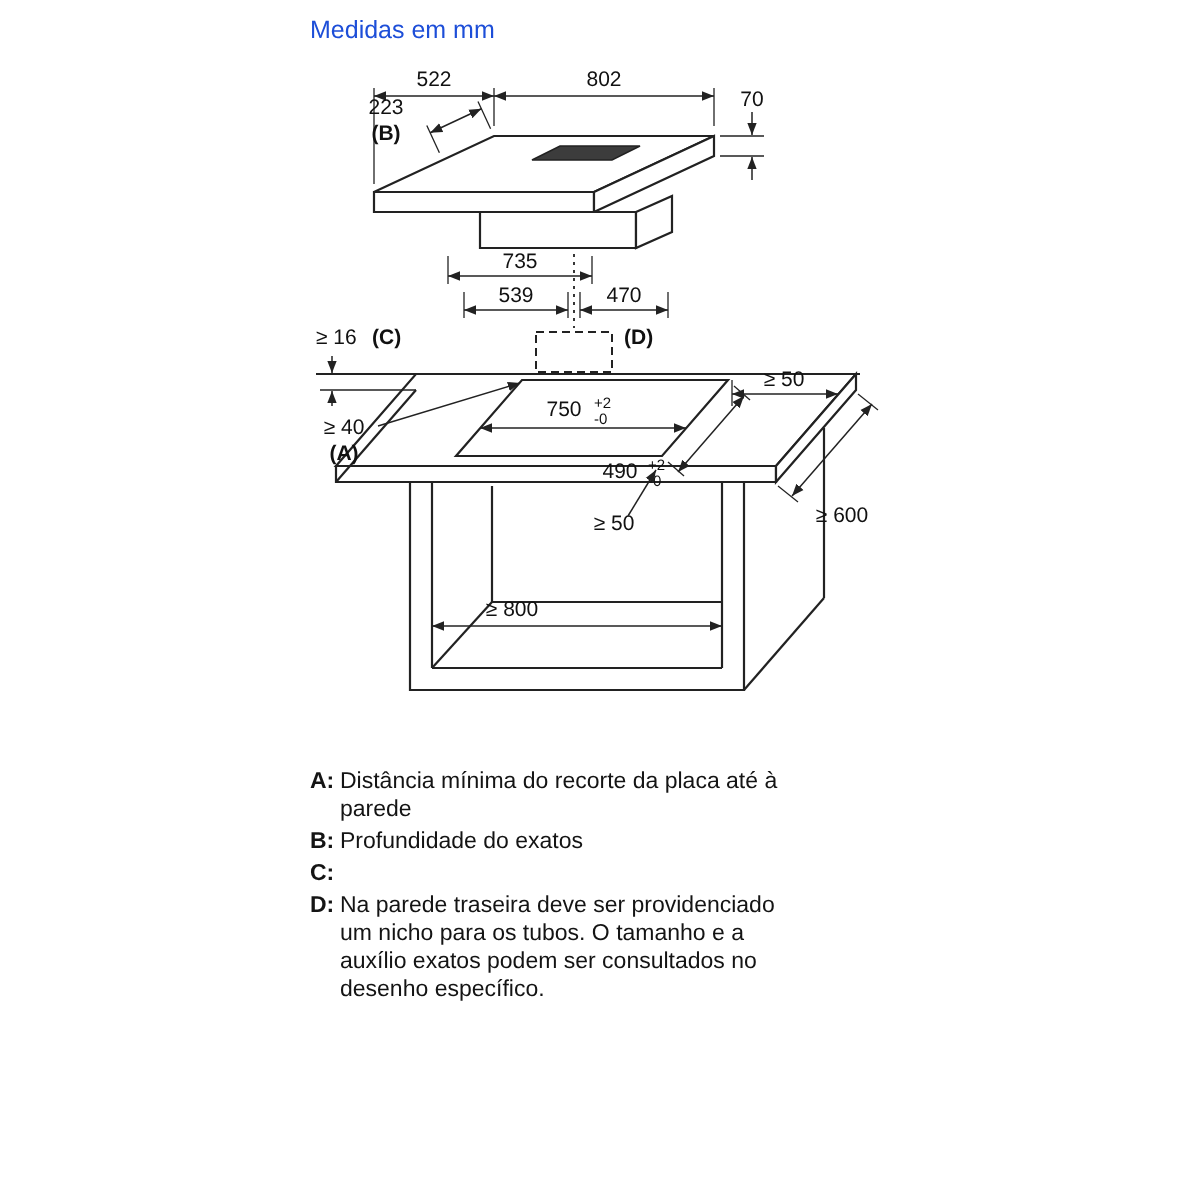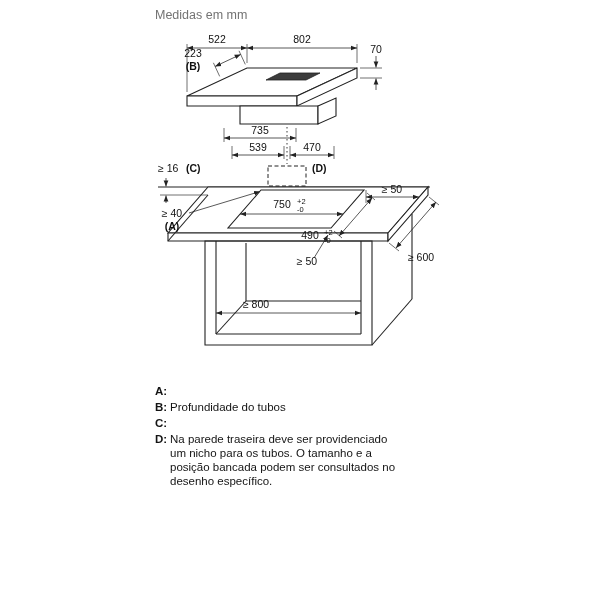--- a/index.html
+++ b/index.html
@@ -1,21 +1,21 @@
 <!DOCTYPE html>
 <html><head>
 <meta charset="utf-8">
 <style>
   html,body{margin:0;padding:0;}
   body{
     width:600px;height:600px;background:#ffffff;position:relative;overflow:hidden;
     font-family:"Liberation Sans", sans-serif;color:#111;
   }
   .title{
-    position:absolute;left:155px;top:8px;font-size:12.5px;color:#737373;
+    position:absolute;left:155px;top:8px;font-size:12.5px;color:#1d4ed8;
   }
   svg{position:absolute;left:0;top:0;}
   svg text{font-size:10.5px;fill:#111;font-family:"Liberation Sans",sans-serif;}
   svg text.bold{font-weight:700;}
   svg text.tol{font-size:7.5px;}
   .outline{fill:#ffffff;stroke:#222;stroke-width:1.1;}
   .thin{fill:none;stroke:#222;stroke-width:1.1;}
   .dim{fill:none;stroke:#222;stroke-width:0.75;}
   .ext{fill:none;stroke:#222;stroke-width:0.65;}
   .dotted{fill:none;stroke:#222;stroke-width:0.9;stroke-dasharray:1.5 2.5;}
@@ -151,25 +151,26 @@
     <line class="dim" x1="314" y1="258" x2="328" y2="235" marker-end="url(#arr)"></line>
 
     <line class="dim" x1="216" y1="313" x2="361" y2="313" marker-start="url(#arr)" marker-end="url(#arr)"></line>
     <text x="256" y="308" text-anchor="middle">≥ 800</text>
   </g>
 </svg>
 
 <div class="legend">
   <div class="legend-item">
     <span class="legend-key">A:</span>
+    <span class="legend-text">Distância mínima do recorte da placa até à parede</span>
   </div>
   <div class="legend-item">
     <span class="legend-key">B:</span>
-    <span class="legend-text">Profundidade do tubos</span>
+    <span class="legend-text">Profundidade do exatos</span>
   </div>
   <div class="legend-item">
     <span class="legend-key">C:</span>
   </div>
   <div class="legend-item">
     <span class="legend-key">D:</span>
-    <span class="legend-text">Na parede traseira deve ser providenciado um nicho para os tubos. O tamanho e a posição bancada podem ser consultados no desenho específico.</span>
+    <span class="legend-text">Na parede traseira deve ser providenciado um nicho para os tubos. O tamanho e a auxílio exatos podem ser consultados no desenho específico.</span>
   </div>
 </div>
 
 </body></html>

